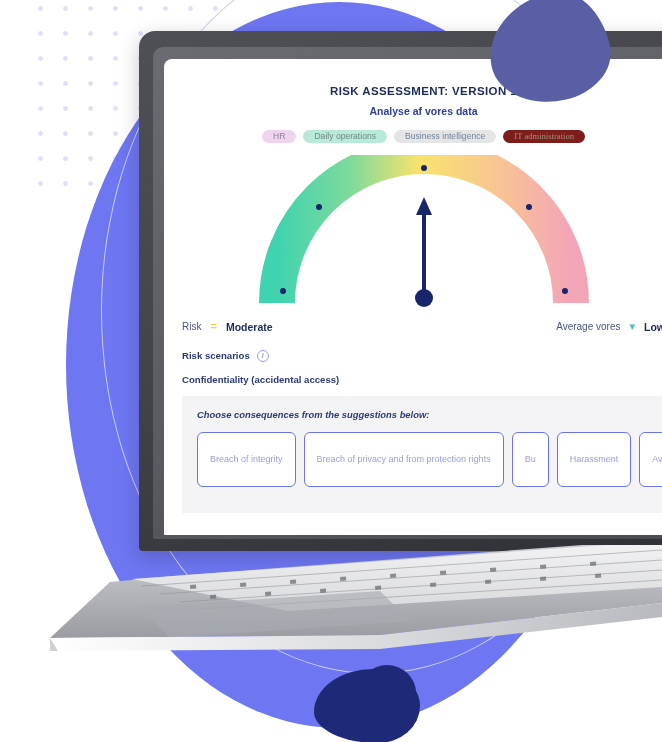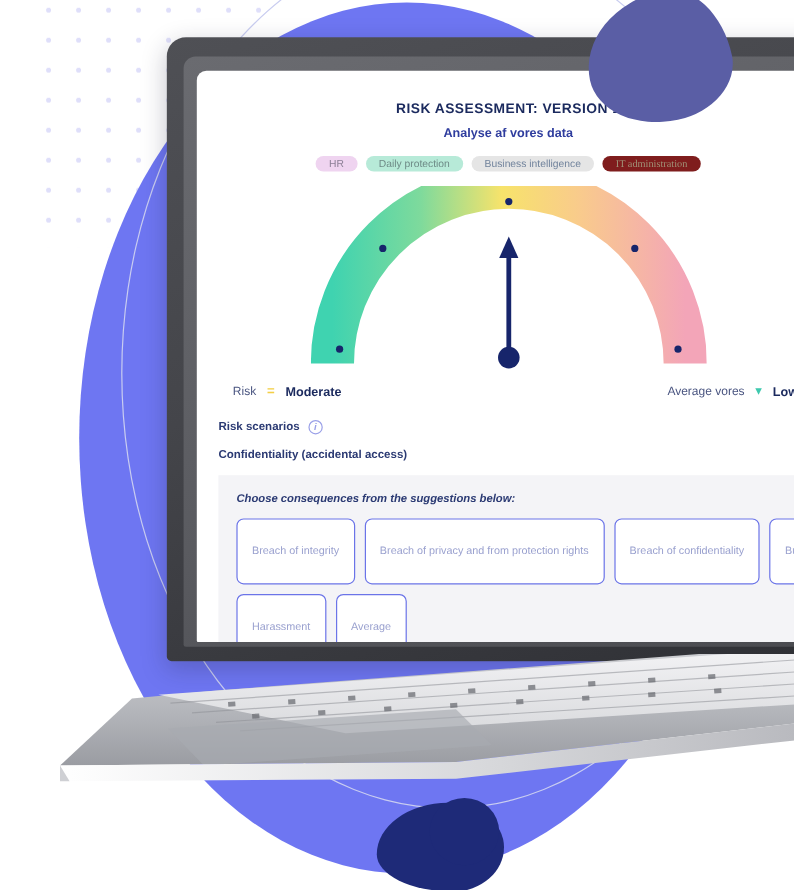--- a/index.html
+++ b/index.html
@@ -135,21 +135,21 @@
   .legend-row {
     display: flex; align-items: center;
     margin: 14px 18px 0 18px;
     font-size: 10px; color: #33406e;
   }
   .legend-left { display:flex; align-items:center; gap:9px; }
   .legend-right { display:flex; align-items:center; gap:9px; margin-left:auto; }
   .eq-icon { color:#f3cf46; font-weight:bold; font-size:11px; line-height:1; }
   .chev-icon { color:#3fc9ae; font-size:11px; line-height:1; }
   .legend-val { font-weight: bold; color:#1b2a5e; font-size:10.5px;text-align:center; }
-  .legend-lbl { color:#4a5580; font-size:10px;margin-left:12px; }
+  .legend-lbl { color:#4a5580; font-size:10px; }
 
   .risk-scenarios {
     display:flex; align-items:center; gap:7px;
     margin: 17px 0 0 18px;
     font-size: 9.6px; font-weight: bold; color:#2b3a73;
   }
   .info-icon {
     width: 12px; height: 12px; border-radius: 50%;
     border: 1.3px solid #9aa0e8; color:#9aa0e8;
     font-size: 8px; font-weight: bold; font-style: italic;
@@ -198,21 +198,21 @@
       <div class="bezel-inner">
         <div class="screen">
 
           <div class="screen-inner">
 
             <div class="title">RISK ASSESSMENT: VERSION 1</div>
             <div class="subtitle">Analyse af vores data</div>
 
             <div class="tagrow">
               <span class="tag hr">HR</span>
-              <span class="tag ops">Daily protection</span>
+              <span class="tag ops">Daily operations</span>
               <span class="tag bi">Business intelligence</span>
               <span class="tag it">IT administration</span>
             </div>
 
             <div class="gauge-wrap">
               <svg class="gauge-svg" width="330" height="152" viewBox="0 0 330 152">
                 <defs>
                   <linearGradient id="gaugeGrad" x1="0" y1="1" x2="1" y2="0">
                     <stop offset="0%" stop-color="#3fd3b0"></stop>
                     <stop offset="22%" stop-color="#6ed9a2"></stop>
@@ -262,21 +262,20 @@
               <span class="info-icon">i</span>
             </div>
 
             <div class="confidentiality">Confidentiality (accidental access)</div>
 
             <div class="suggest-panel">
               <div class="suggest-title">Choose consequences from the suggestions below:</div>
               <div class="chips">
                 <span class="chip">Breach of integrity</span>
                 <span class="chip">Breach of privacy and from protection rights</span>
-                <span class="chip">Breach of confidentiality</span>
                 <span class="chip">Bu</span>
                 <span class="chip">Harassment</span>
                 <span class="chip">Average</span>
               </div>
             </div>
 
           </div>
         </div>
       </div>
     </div>

